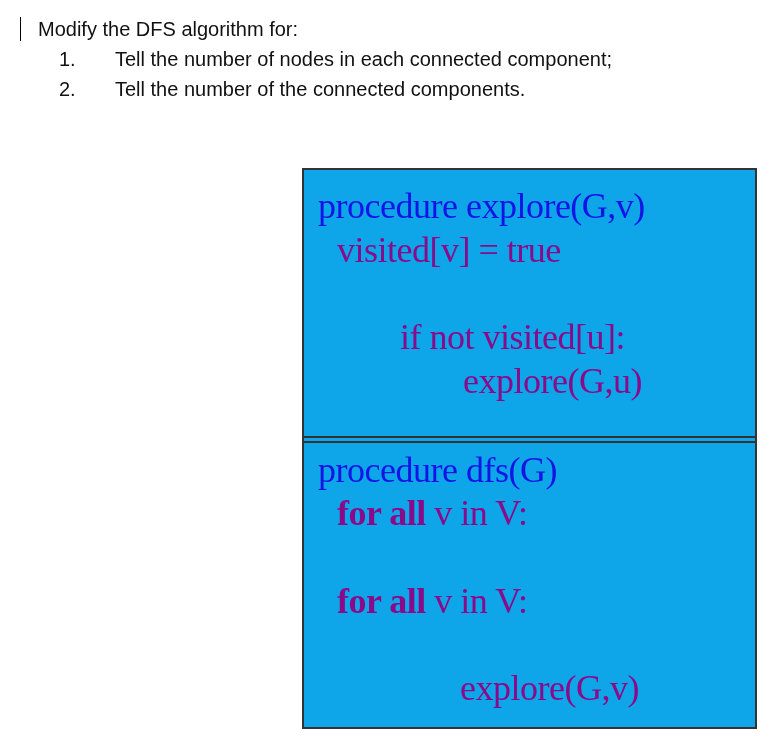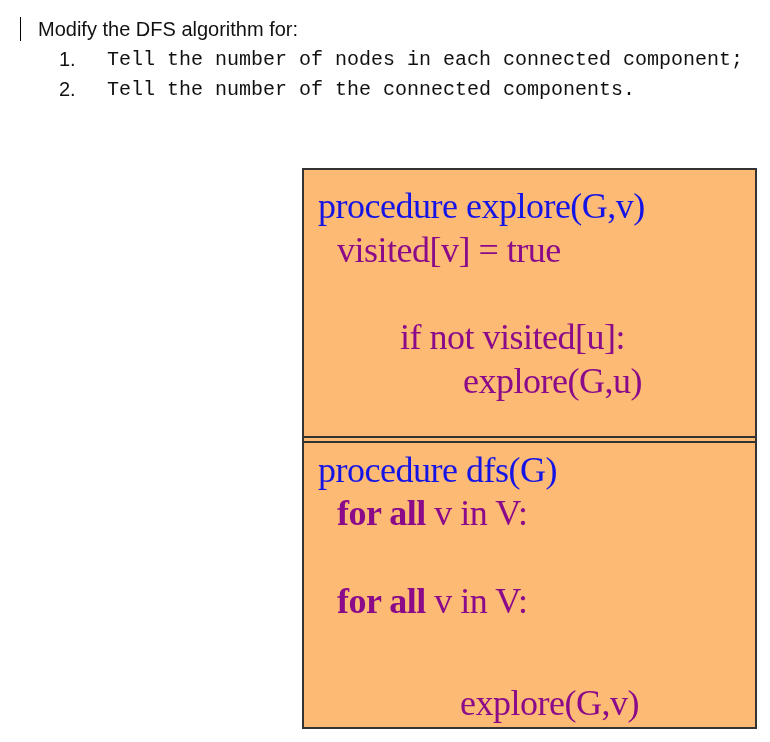--- a/index.html
+++ b/index.html
@@ -2,22 +2,22 @@
 <html><head>
 <meta charset="utf-8">
 <style>
   html, body { margin: 0; padding: 0; background: #ffffff; }
   body { width: 770px; height: 742px; position: relative; overflow: hidden; }
   .intro { position: absolute; left: 22px; top: 17px; font-family: "Liberation Sans", sans-serif; font-size: 20px; color: #111; }
   .cursor { position: absolute; left: 20px; top: 17px; width: 1px; height: 24px; background: #000; }
   .intro-title { position: absolute; left: 38px; top: 18px; white-space: nowrap; }
   .list-item { position: absolute; white-space: nowrap; }
   .list-num { position: absolute; left: 0; }
-  .list-text { position: absolute; left: 48px; font-family: Liberation Mono, monospace; }
-  .box { position: absolute; left: 302px; top: 168px; width: 455px; height: 561px; border: 2px solid #333; box-sizing: border-box; background: #fdba74; }
+  .list-text { position: absolute; left: 56px; }
+  .box { position: absolute; left: 302px; top: 168px; width: 455px; height: 561px; border: 2px solid #333; box-sizing: border-box; background: #0ea5e9; }
   .divider { position: absolute; left: 0; right: 0; top: 266px; height: 3px; border-top: 2px solid #333; border-bottom: 2px solid #333; }
   .code { position: absolute; font-family: "Liberation Serif", "DejaVu Serif", serif; font-size: 36px; line-height: 44px; white-space: nowrap; letter-spacing: -0.5px; }
   .blue { color: #1414e6; }
   .purple { color: #8a0a8a; margin-left: 19px; }
   .bold { font-weight: bold; }
 </style>
 </head>
 <body>
 
 <div class="cursor"></div>
@@ -42,14 +42,14 @@
 
   <div class="divider"></div>
 
   <div class="code blue" style="left:14px;top:278px;">procedure dfs(G)</div>
   <div class="code purple" style="left:14px;top:321px;">
     <span class="bold">for all</span><span> v in V:</span>
   </div>
   <div class="code purple" style="left:14px;top:409px;">
     <span class="bold">for all</span><span> v in V:</span>
   </div>
-  <div class="code purple" style="left:137px;top:511px;">explore(G,v)</div>
+  <div class="code purple" style="left:137px;top:496px;">explore(G,v)</div>
 </div>
 
 </body></html>

